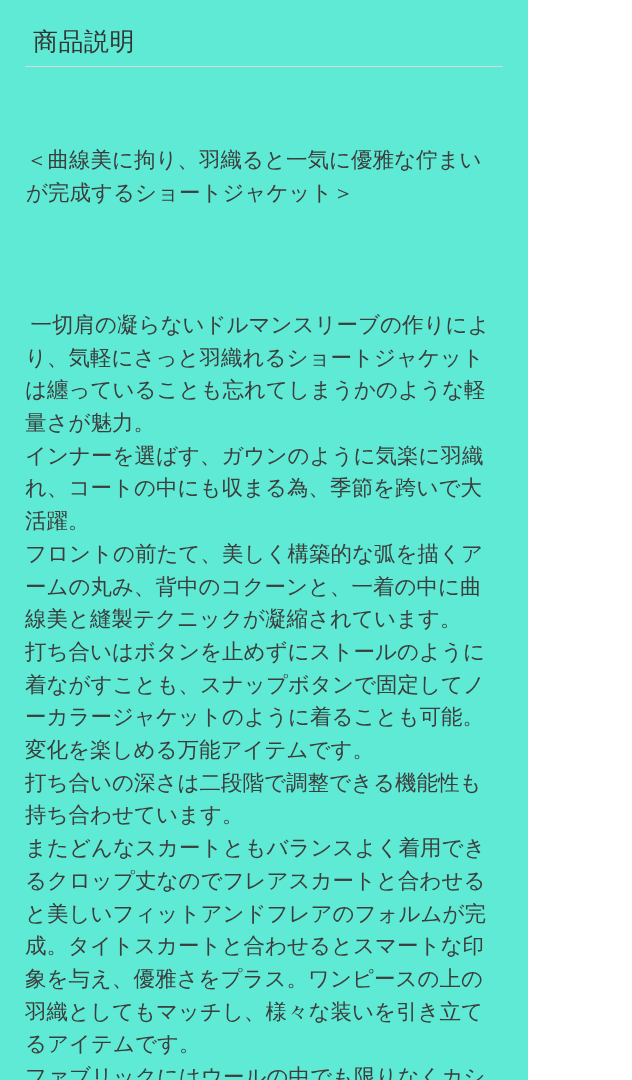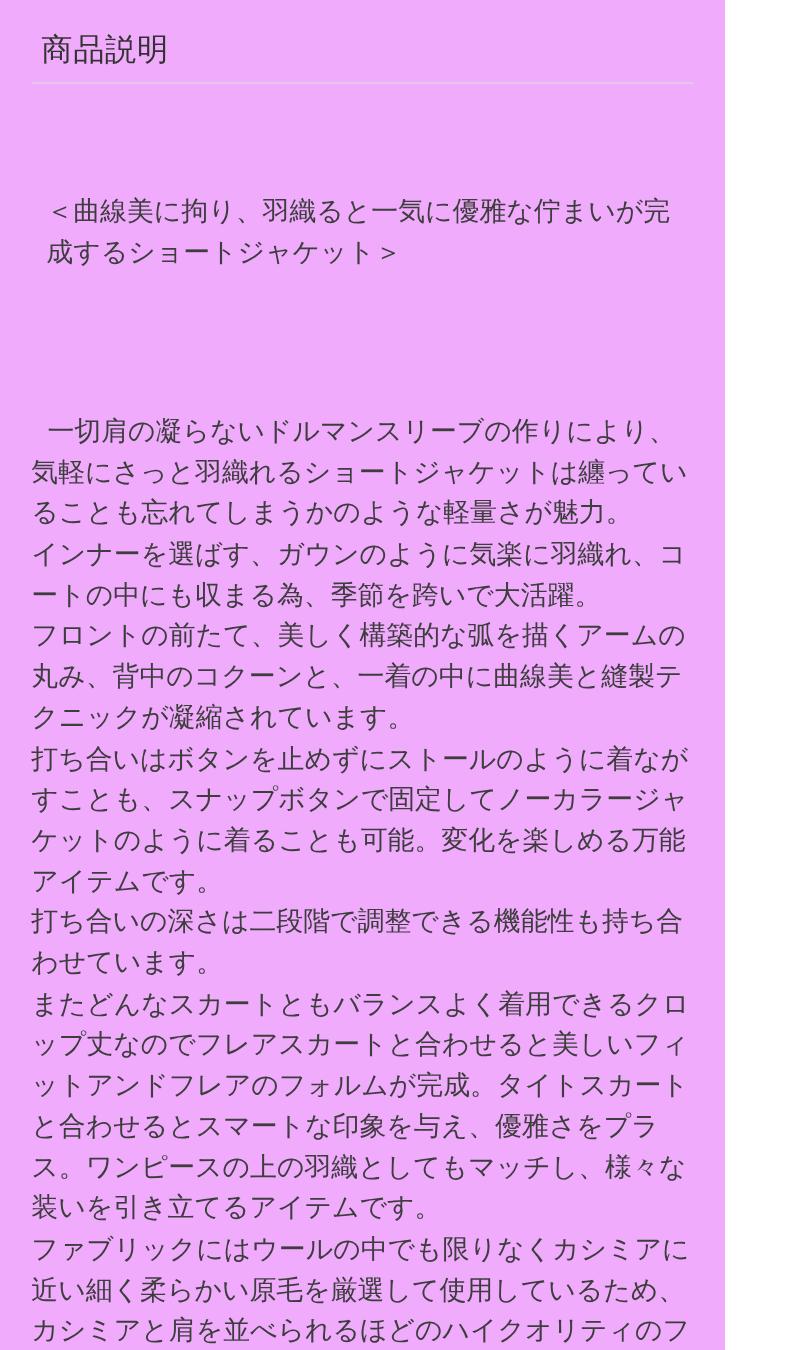--- a/index.html
+++ b/index.html
@@ -2,25 +2,25 @@
 <html lang="ja"><head>
 <meta charset="utf-8">
 <style>
   html, body {
     margin: 0;
     padding: 0;
     background: #ffffff;
   }
   .page {
     position: relative;
-    width: 580px;
+    width: 528px;
     height: 1080px;
     box-sizing: border-box;
-    background: #f0abfc;
-    font-family: Liberation Mono, monospace;
+    background: #5eead4;
+    font-family: Liberation Serif, serif;
     overflow: hidden;
   }
   .header {
     padding: 25px 25px 0 33px;
   }
   .section-title {
     margin: 0;
     font-size: 25px;
     font-weight: 400;
     line-height: 33px;
@@ -37,21 +37,21 @@
     font-size: 21.5px;
     line-height: 32.7px;
     color: #3d3d3d;
     white-space: pre-wrap;
     line-break: auto;
     word-break: normal;
     overflow-wrap: normal;
     text-align: left;
   }
   .catch-copy {
-    margin: 12px;
+    margin: 1px;
   }
   .body-text {
     margin: 32.7px 0 0 0; 
   }
 </style>
 </head>
 <body>
 
 <div class="page">
   <div class="header">

